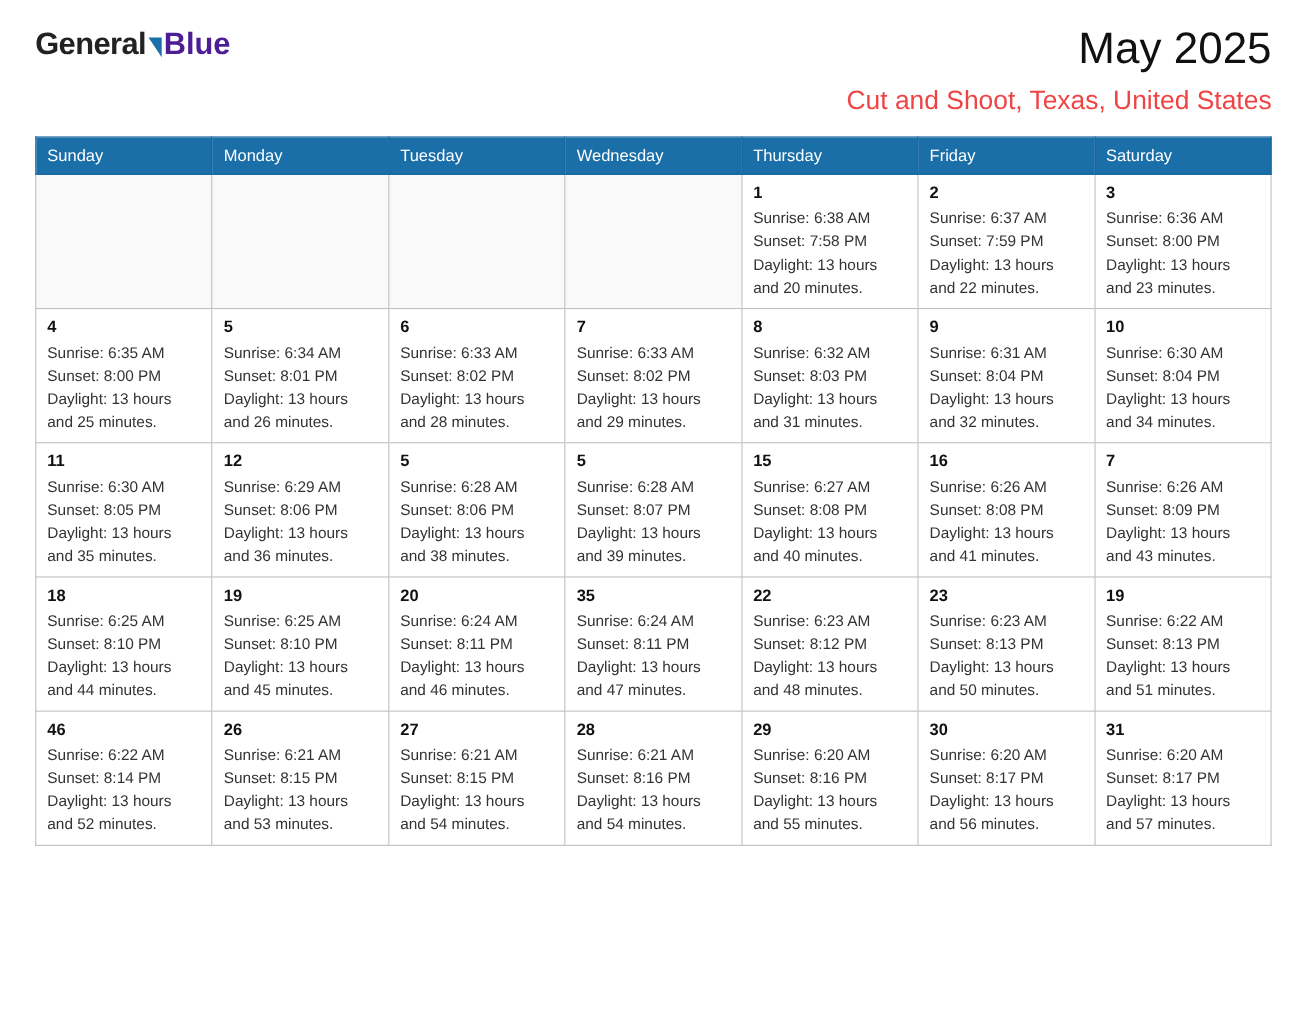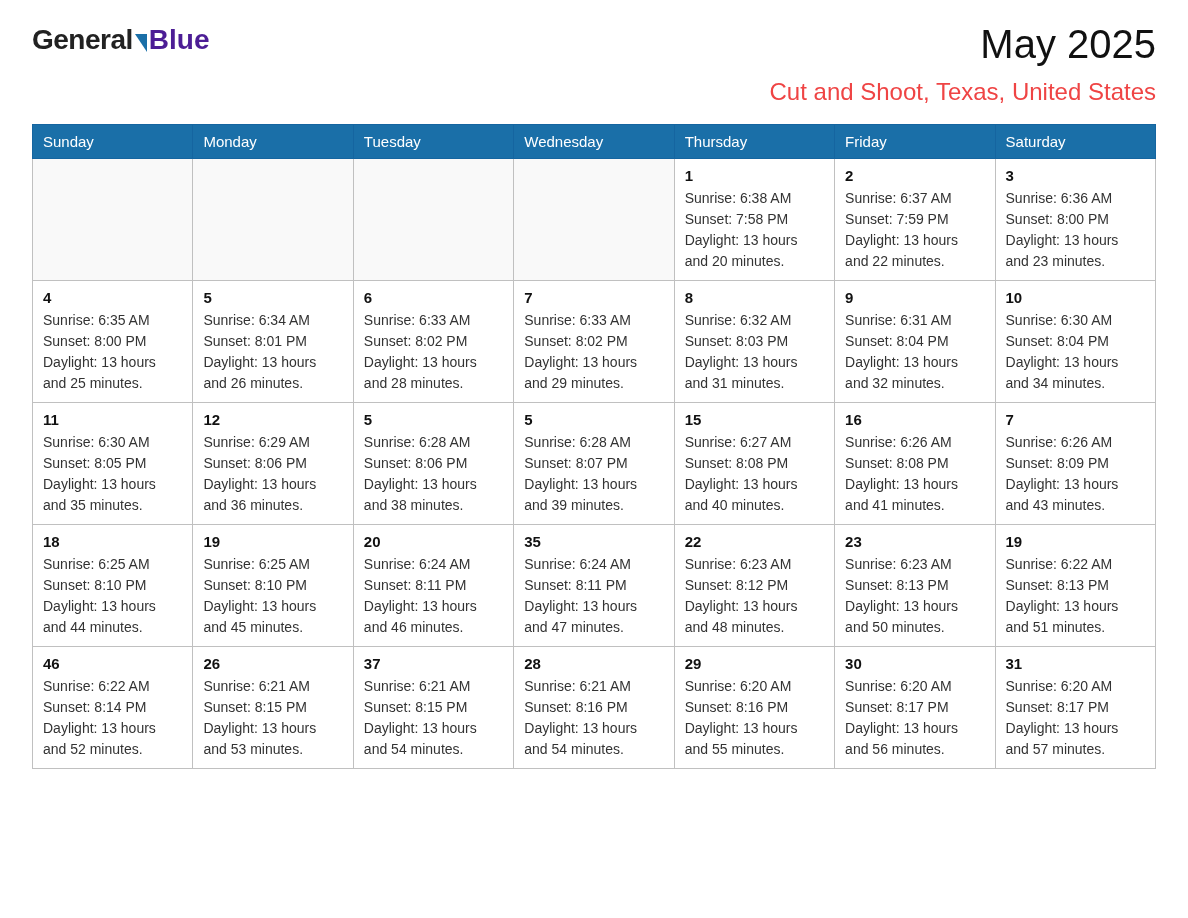--- a/index.html
+++ b/index.html
@@ -245,21 +245,21 @@
       <tr>
         <td>
           <div class="day-number">46</div>
           <div class="day-info">Sunrise: 6:22 AM<br>Sunset: 8:14 PM<br>Daylight: 13 hours and 52 minutes.</div>
         </td>
         <td>
           <div class="day-number">26</div>
           <div class="day-info">Sunrise: 6:21 AM<br>Sunset: 8:15 PM<br>Daylight: 13 hours and 53 minutes.</div>
         </td>
         <td>
-          <div class="day-number">37</div>
+          <div class="day-number">27</div>
           <div class="day-info">Sunrise: 6:21 AM<br>Sunset: 8:15 PM<br>Daylight: 13 hours and 54 minutes.</div>
         </td>
         <td>
           <div class="day-number">28</div>
           <div class="day-info">Sunrise: 6:21 AM<br>Sunset: 8:16 PM<br>Daylight: 13 hours and 54 minutes.</div>
         </td>
         <td>
           <div class="day-number">29</div>
           <div class="day-info">Sunrise: 6:20 AM<br>Sunset: 8:16 PM<br>Daylight: 13 hours and 55 minutes.</div>
         </td>

